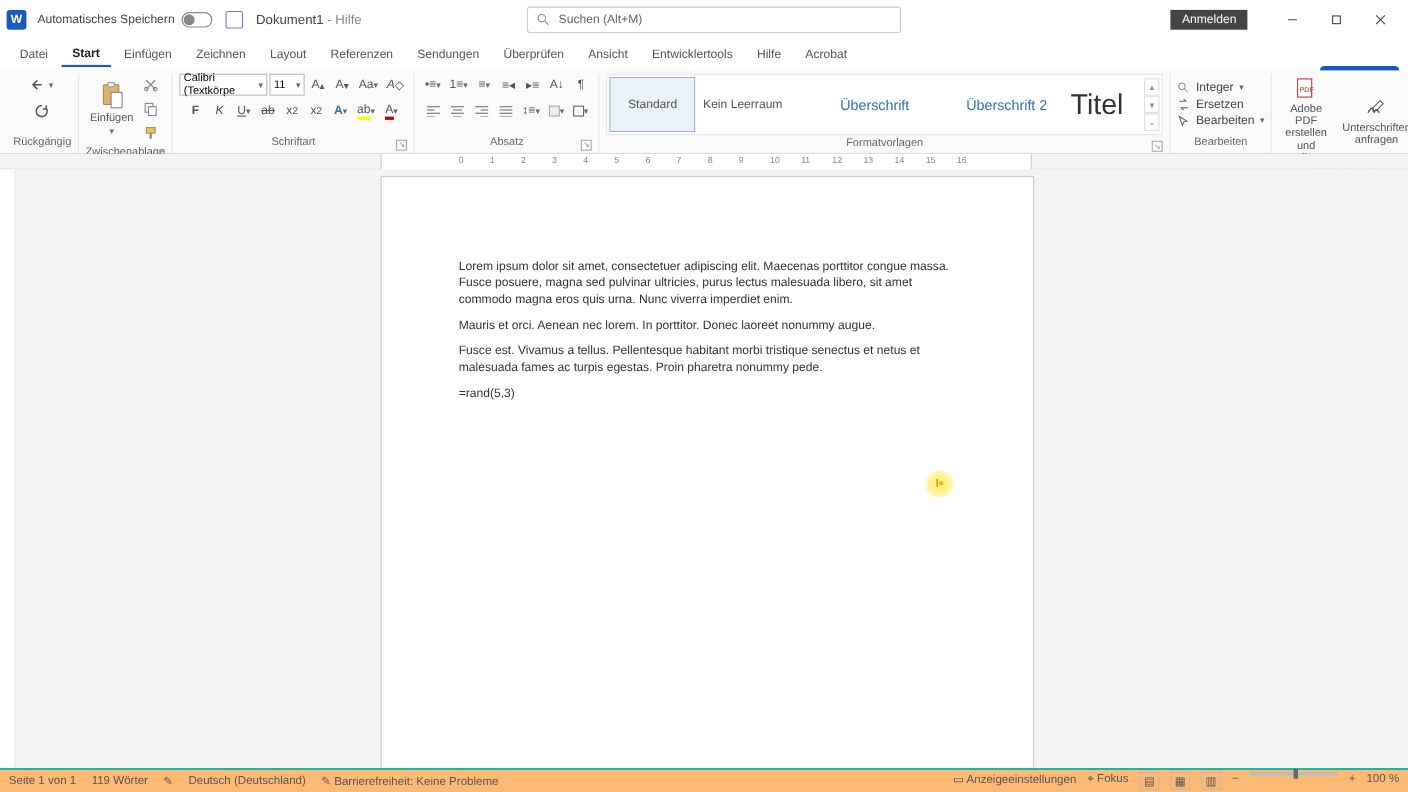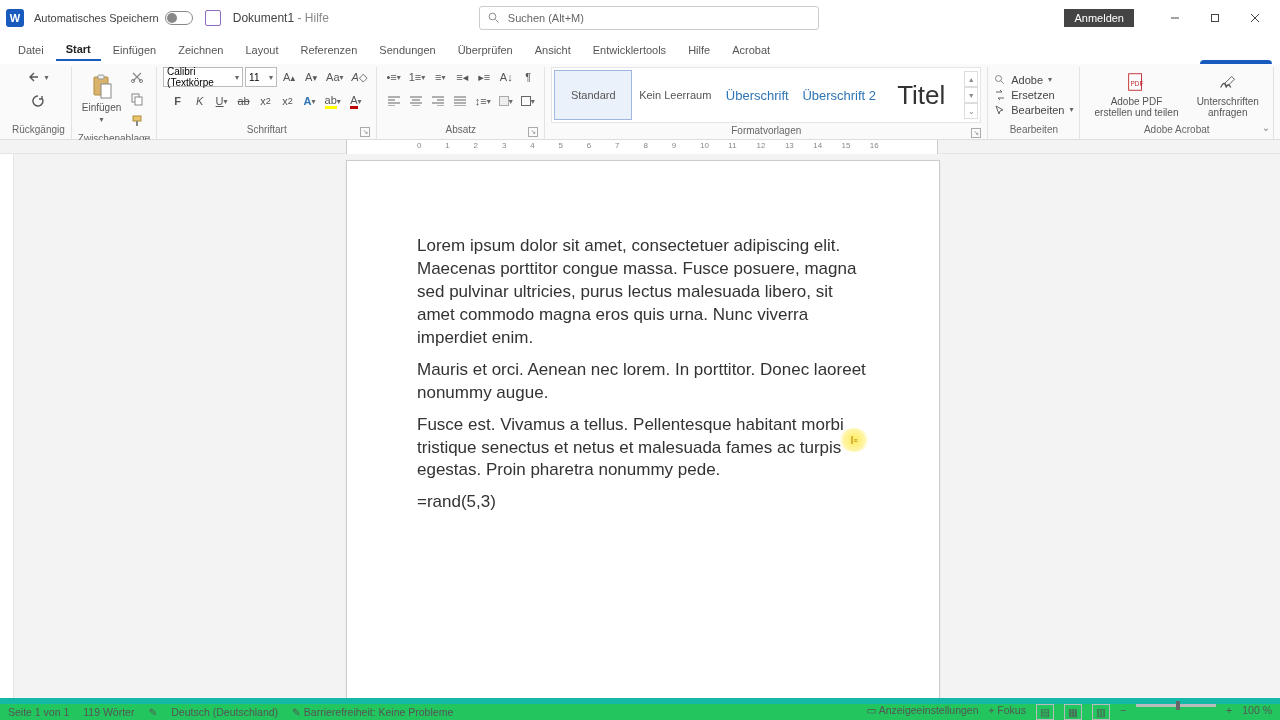--- a/index.html
+++ b/index.html
@@ -33,43 +33,43 @@
 .dlg{position:absolute; right:0; bottom:0; width:10px;height:10px; border:1px solid #aaa; font-size:7px; display:flex;align-items:center;justify-content:center;color:#888;}
 .rbtn { min-width: 20px; height: 20px; display: flex; align-items: center; justify-content: center; color: #555; border: 1px solid transparent; padding:0 2px; font-size:11px;}
 .stack { display: flex; flex-direction: column; align-items: center; gap: 2px; font-size: 10px; color: #555; padding:2px 4px;}
 .font-name{ width:80px; height:20px; border:1px solid #bbb; background:#fff; padding:0 3px; font-size:10px; display:flex; align-items:center; justify-content:space-between;}
 .font-size{ width:32px; height:20px; border:1px solid #bbb; background:#fff; padding:0 3px; font-size:10px; display:flex; align-items:center; justify-content:space-between;}
 .caret{font-size:8px; color:#666;}
 .styles-gallery{display:flex; gap:4px; align-items:center; padding:2px; border:1px solid #e5e5e5; background:#fff;}
 .style-item{min-width:78px; height:50px; display:flex; align-items:center; justify-content:center; border:1px solid transparent; color:#555; font-size:11px;}
 .style-item.sel{border:1px solid #a0b8e0; background:#eaf1fb;}
 .style-title{font-size:26px; color:#333;}
-.style-h{color:#2e74b5; font-size:13px;}
+.style-h{color:#2e74b5; font-size:13px;margin-left:38px;}
 .gallupdown{display:flex;flex-direction:column; gap:0;}
 .gallupdown div{width:14px;height:16px; border:1px solid #ddd; display:flex;align-items:center;justify-content:center;font-size:8px;color:#888;}
 .editing-list{display:flex;flex-direction:column; gap:3px; font-size:11px; color:#444;}
 .editing-list div{display:flex;align-items:center;gap:5px;}
 .big-stack{display:flex;flex-direction:column;align-items:center;justify-content:center; gap:3px; font-size:10px; color:#555; padding:2px 6px; text-align:center; line-height:1.1;}
 .big-stack svg{width:22px;height:22px;}
 .collapse{position:absolute; right:6px; bottom:4px; font-size:10px; color:#888; width:16px;height:16px;display:flex;align-items:center;justify-content:center;}
 
 .ruler-area{height:14px; background:#f3f3f3; border-bottom:1px solid #e5e5e5; position:relative; font-size:8px; color:#888;}
 .ruler-h{position:absolute; left:346px; right:342px; top:0; height:14px; background:#fff; border-left:1px solid #ccc; border-right:1px solid #ccc; display:flex; align-items:center;}
 .ruler-h .ticks{position:relative; flex:1; height:100%;}
 .tick{position:absolute; top:2px; width:1px; height:4px; background:#aaa;}
 .tick.num{height:0; top:1px; color:#888;}
 
 .doc-area{position:relative; height:554px; background:#f3f3f3; overflow:hidden;}
 .ruler-v{position:absolute; left:0; top:0; width:14px; height:100%; background:#fff; border-right:1px solid #e5e5e5;}
 .page{position:absolute; left:346px; top:6px; width:594px; height:840px; background:#fff; border:1px solid #ccc; box-shadow:0 1px 3px rgba(0,0,0,0.06);}
-.page-content{padding:74px 70px 0; font-size:17px; color:#333; line-height:1.35;}
+.page-content{padding:74px 70px 0; font-size:11px; color:#333; line-height:1.35;}
 .page-content p{margin-bottom:9px;}
 .cursor-highlight{position:absolute; left:492px; top:267px; width:30px; height:24px; background:radial-gradient(circle, rgba(255,235,80,0.95) 0%, rgba(255,235,80,0.5) 55%, rgba(255,235,80,0) 75%); border-radius:50%; pointer-events:none; display:flex;align-items:center;justify-content:center; font-size:11px; color:#b0831b;}
 
-.statusbar{position:fixed; bottom:0; left:0; right:0; height:22px; background:#22c55e; border-top:6px solid #14b8a6; display:flex; align-items:center; padding:0 8px; font-size:10.5px; color:#555; gap:14px;}
+.statusbar{position:fixed; bottom:0; left:0; right:0; height:22px; background:#fdba74; border-top:2px solid #14b8a6; display:flex; align-items:center; padding:0 8px; font-size:10.5px; color:#555; gap:14px;}
 .statusbar .right{margin-left:auto; display:flex; align-items:flex-start; gap:10px;}
 .viewbtn{width:18px;height:16px;border:1px solid #bbb; display:flex;align-items:center;justify-content:center;}
 .zoom-slider{width:80px;height:3px;background:#bbb; position:relative;}
 .zoom-slider::before{content:"";position:absolute; left:50%; top:-3px; width:4px; height:9px; background:#666;}
 svg{display:block;}
 </style>
 </head>
 <body>
 
 <div class="titlebar">
@@ -301,21 +301,21 @@
   </div>
 
   <div class="group">
     <div class="group-body">
       <div class="editing-list">
         <div>
             <svg width="12" height="12" viewBox="0 0 16 16">
               <circle cx="6" cy="6" r="4" fill="none" stroke="#666"></circle>
               <line x1="9" y1="9" x2="13" y2="13" stroke="#666"></line>
             </svg>
-            <span>Adobe</span>
+            <span>Integer</span>
             <span class="caret">▾</span>
           </div>
         <div>
             <svg width="12" height="12" viewBox="0 0 12 12">
               <path d="M2 3h6l-2-2M10 9H4l2 2" fill="none" stroke="#666"></path>
             </svg>
             <span>Ersetzen</span>
           </div>
         <div>
             <svg width="12" height="12" viewBox="0 0 12 12">

